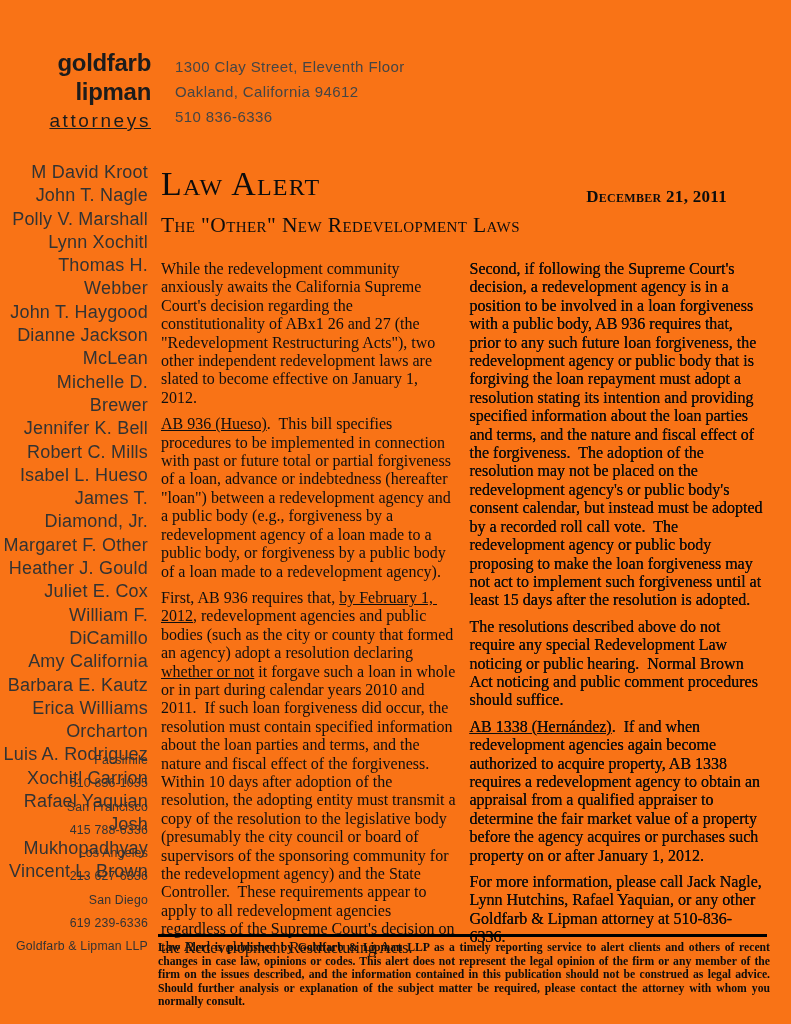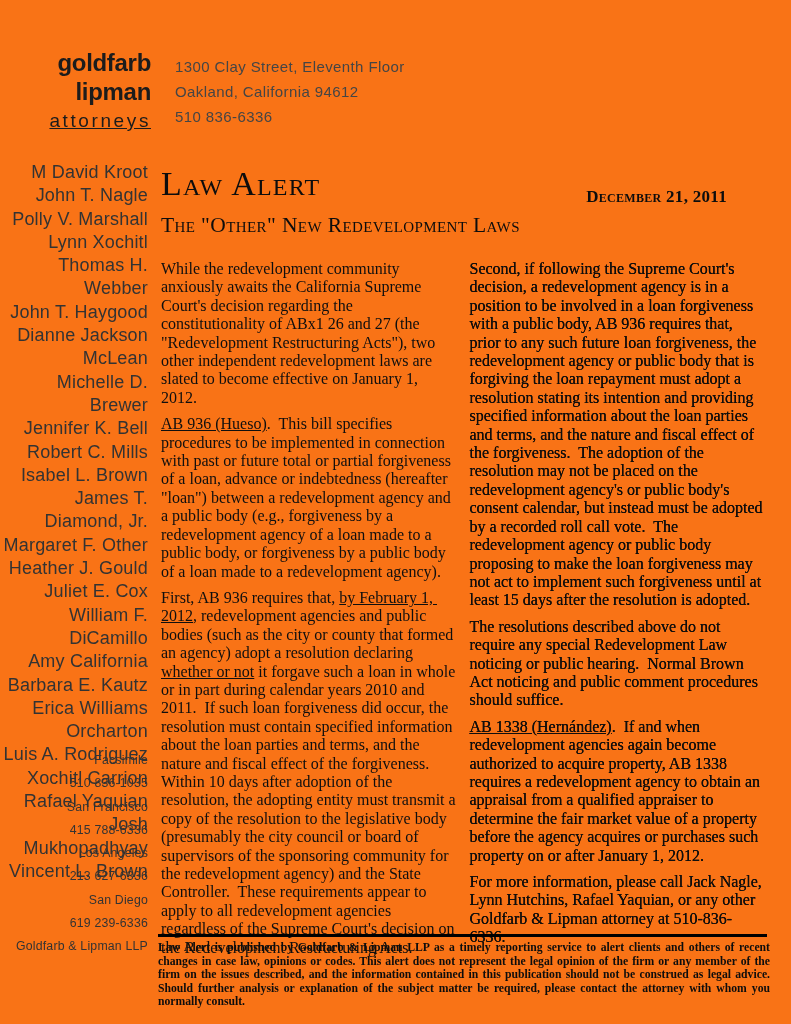--- a/index.html
+++ b/index.html
@@ -122,21 +122,21 @@
       <div class="attorney-name">M David Kroot</div>
       <div class="attorney-name">John T. Nagle</div>
       <div class="attorney-name">Polly V. Marshall</div>
       <div class="attorney-name">Lynn Xochitl</div>
       <div class="attorney-name">Thomas H. Webber</div>
       <div class="attorney-name">John T. Haygood</div>
       <div class="attorney-name">Dianne Jackson McLean</div>
       <div class="attorney-name">Michelle D. Brewer</div>
       <div class="attorney-name">Jennifer K. Bell</div>
       <div class="attorney-name">Robert C. Mills</div>
-      <div class="attorney-name">Isabel L. Brown</div>
+      <div class="attorney-name">Isabel L. Hueso</div>
       <div class="attorney-name">James T. Diamond, Jr.</div>
       <div class="attorney-name">Margaret F. Other</div>
       <div class="attorney-name">Heather J. Gould</div>
       <div class="attorney-name">Juliet E. Cox</div>
       <div class="attorney-name">William F. DiCamillo</div>
       <div class="attorney-name">Amy California</div>
       <div class="attorney-name">Barbara E. Kautz</div>
       <div class="attorney-name">Erica Williams Orcharton</div>
       <div class="attorney-name">Luis A. Rodriguez</div>
       <div class="attorney-name">Xochitl Carrion</div>

